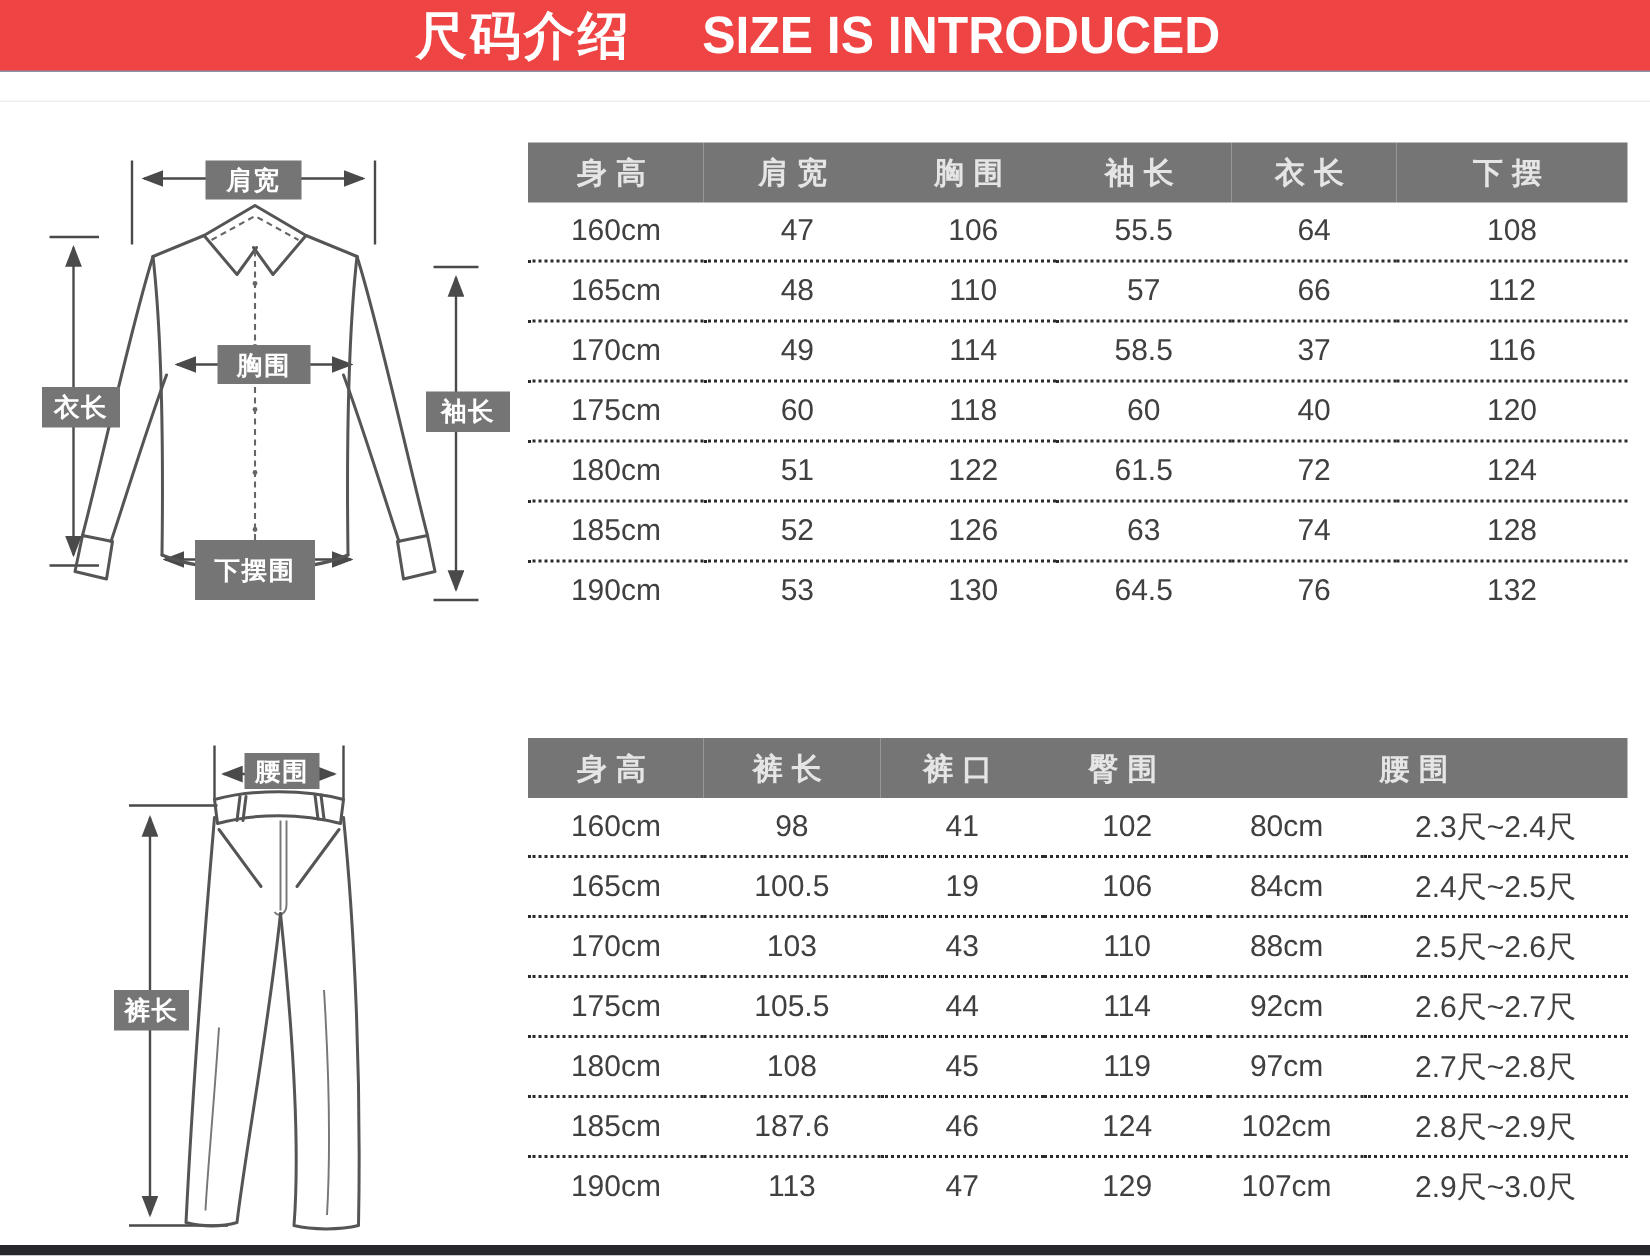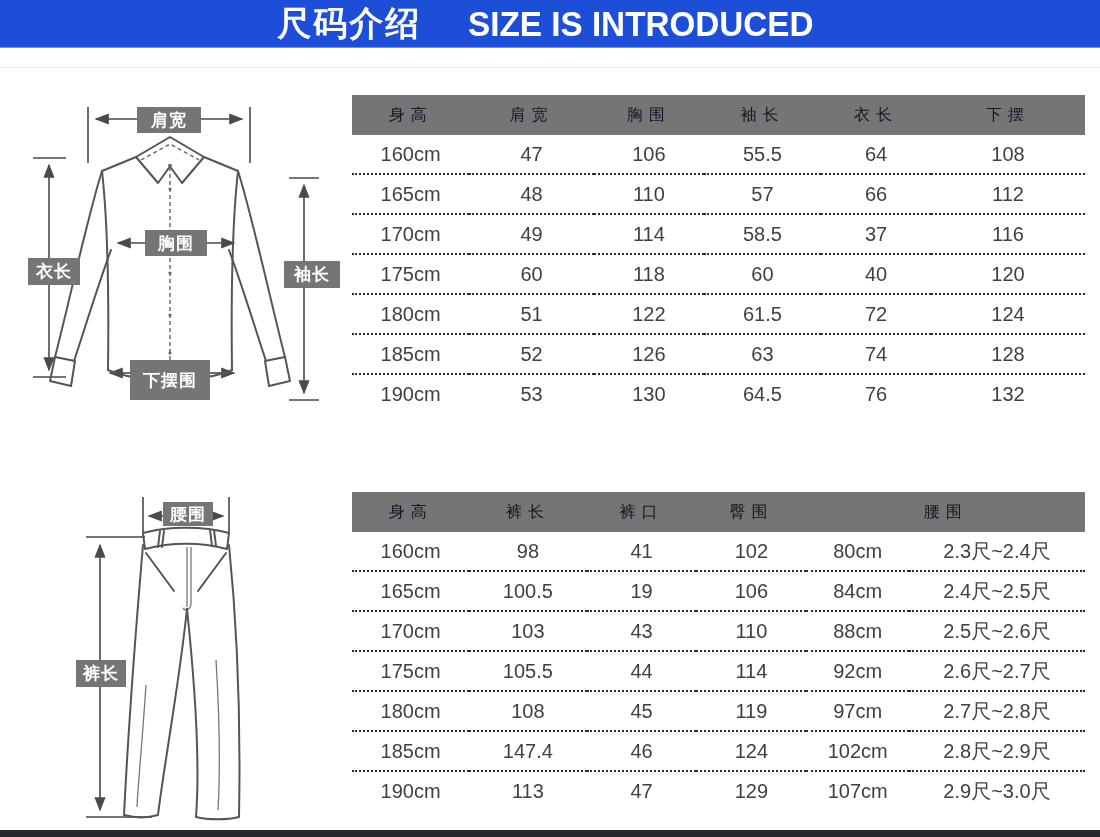--- a/index.html
+++ b/index.html
@@ -1,28 +1,28 @@
 <!DOCTYPE html>
 <html><head>
 <meta charset="utf-8">
 <style>
   html,body{margin:0;padding:0;}
   body{font-family:"Liberation Sans","DejaVu Sans",sans-serif;background:#ffffff;}
   #canvas{position:relative;width:1100px;height:837px;background:#ffffff;overflow:hidden;}
 
   
-  .titlebar{position:absolute;left:0;top:0;width:1100px;height:47px;background:#1d4ed8;
+  .titlebar{position:absolute;left:0;top:0;width:1100px;height:47px;background:#ef4444;
     border-bottom:1px solid #8b93a5;display:flex;align-items:center;justify-content:center;gap:38px;}
   .titlebar .cn{color:#ffffff;font-size:34px;font-weight:bold;letter-spacing:2px;}
   .titlebar .en{color:#ffffff;font-size:35px;font-weight:bold;letter-spacing:0px;transform:scaleX(.95);}
   .subhair{position:absolute;left:0;top:67px;width:1100px;height:1px;background:#eceef1;}
 
   
   .sizetable{position:absolute;left:352px;width:733px;border-collapse:collapse;table-layout:fixed;}
-  .sizetable thead th{background:#757575;color:#0f172a;font-size:16px;font-weight:normal;
+  .sizetable thead th{background:#757575;color:#e5e5e5;font-size:20px;font-weight:bold;
     height:40px;letter-spacing:6px;text-align:center;padding:0;}
   .sizetable td{height:38px;text-align:center;font-size:20px;color:#404040;padding:0;}
   .sizetable tbody tr:not(:last-child) td{border-bottom:2px dotted #2b2b2b;}
   #shirt-table{top:95px;}
   #pants-table{top:492px;}
 
   
   .dim-label{position:absolute;background:#757575;color:#ffffff;font-size:17px;font-weight:bold;
     display:flex;align-items:center;justify-content:center;letter-spacing:1px;line-height:1;}
 
@@ -273,21 +273,21 @@
         <tr>
           <td>180cm</td>
           <td>108</td>
           <td>45</td>
           <td>119</td>
           <td>97cm</td>
           <td>2.7尺~2.8尺</td>
         </tr>
         <tr>
           <td>185cm</td>
-          <td>147.4</td>
+          <td>187.6</td>
           <td>46</td>
           <td>124</td>
           <td>102cm</td>
           <td>2.8尺~2.9尺</td>
         </tr>
         <tr>
           <td>190cm</td>
           <td>113</td>
           <td>47</td>
           <td>129</td>

